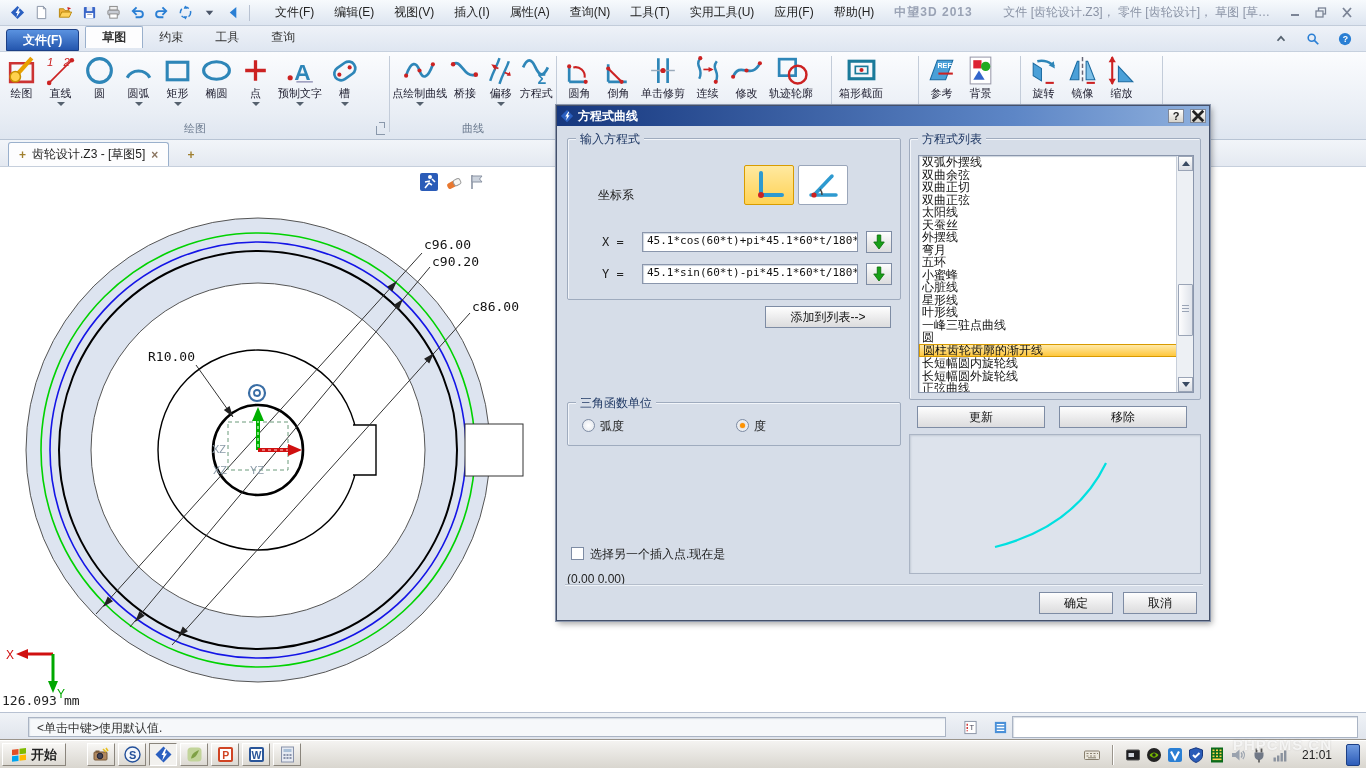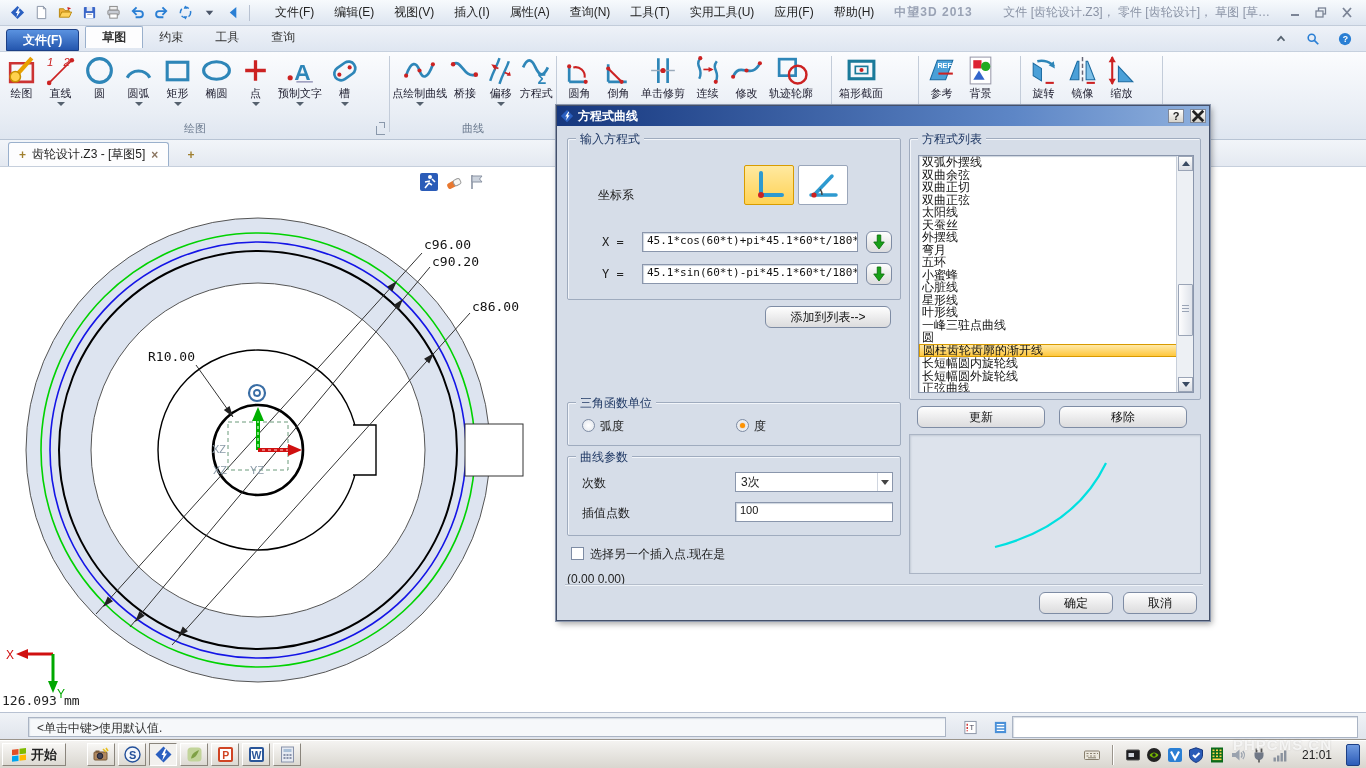--- a/index.html
+++ b/index.html
@@ -71,21 +71,21 @@
   #dlg-title .t{color:#fff;font-weight:bold}
   #dlg-title svg{width:14px;height:14px}
   .dlg-winbtn{margin-left:auto;width:16px;height:14px;background:linear-gradient(#fdfdfd,#d6d3cc);
     border:1px solid #808898;display:flex;align-items:center;justify-content:center;font-weight:bold;font-size:11px;color:#222}
   .dlg-winbtn + .dlg-winbtn{margin-left:2px}
   .dlg-winbtn svg{width:8px;height:8px}
   .group{position:absolute;border:1px solid #9fabbe;border-radius:2px;box-shadow:inset 1px 1px 0 #f2f5fa}
   .group>.glabel{position:absolute;left:8px;top:-8px;background:#d6dde8;padding:0 4px;color:#1f3864}
   .field{background:#fff;border:1px solid #8a96ac;box-shadow:inset 1px 1px 1px #cdd4de;padding:1px 4px;
     font-family:"DejaVu Sans Mono",monospace;font-size:11px;color:#111;white-space:nowrap;overflow:hidden}
-  .btn{background:linear-gradient(#fefefe,#e9e9ea 60%,#dcdcde);border:1px solid #7e8ca4;border-radius:6px;
+  .btn{background:linear-gradient(#fefefe,#e9e9ea 60%,#dcdcde);border:1px solid #7e8ca4;border-radius:0;
     display:flex;align-items:center;justify-content:center;color:#111;cursor:pointer}
   .coordbtn{position:absolute;width:50px;height:40px;background:#fff;border:1px solid #9aa6ba;border-radius:2px;
     display:flex;align-items:center;justify-content:center}
   .coordbtn.sel{background:linear-gradient(#ffe9a0,#ffd254);border:1px solid #d89c00}
   .coordbtn svg{width:36px;height:30px}
   .dnbtn{position:absolute;width:26px;height:22px}
   .dnbtn svg{width:14px;height:16px}
   .radio{width:13px;height:13px;border-radius:50%;border:1px solid #7e8ca4;background:radial-gradient(#fff,#dfe3ea);display:inline-block;vertical-align:-2px;margin-right:5px;position:relative}
   .radio.on:after{content:"";position:absolute;left:3px;top:3px;width:5px;height:5px;border-radius:50%;background:#ff9300;box-shadow:0 0 2px #c96}
   .checkbox{width:13px;height:13px;border:1px solid #7e8ca4;background:#fff;display:inline-block;vertical-align:-2px;margin-right:6px}
@@ -761,30 +761,20 @@
   </div>
   <div class="btn abs" style="left:208px;top:200px;width:126px;height:22px">添加到列表--&gt;</div>
 
 
   <div class="group" style="left:10px;top:296px;width:334px;height:44px">
     <span class="glabel">三角函数单位</span>
     <span class="abs" style="left:14px;top:15px"><span class="radio"></span><span>弧度</span></span>
     <span class="abs" style="left:168px;top:15px"><span class="radio on"></span><span>度</span></span>
   </div>
 
-  <div class="group" style="left:10px;top:350px;width:334px;height:80px">
-    <span class="glabel">曲线参数</span>
-    <span class="abs" style="left:14px;top:18px">次数</span>
-    <div class="ddown" style="left:167px;top:15px;width:158px;height:20px">
-        <span>3次</span>
-        <span class="dar"></span>
-      </div>
-    <span class="abs" style="left:14px;top:48px">插值点数</span>
-    <div class="field abs" style="left:167px;top:45px;width:158px;height:20px;font-family:'Liberation Sans',sans-serif">100</div>
-  </div>
 
   <div class="abs" style="left:14px;top:440px">
     <span class="checkbox"></span><span>选择另一个插入点.现在是</span>
   </div>
   <div class="abs" style="left:10px;top:466px;width:334px;">(0.00 0.00)</div>
 
   <div class="group" style="left:352px;top:32px;width:292px;height:262px">
     <span class="glabel">方程式列表</span>
     <div id="eqlist" style="left:8px;top:16px;width:276px;height:238px">
       <div style="">

